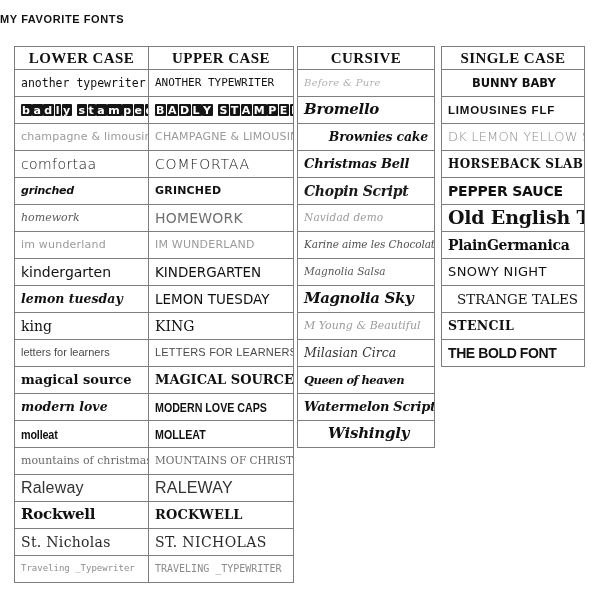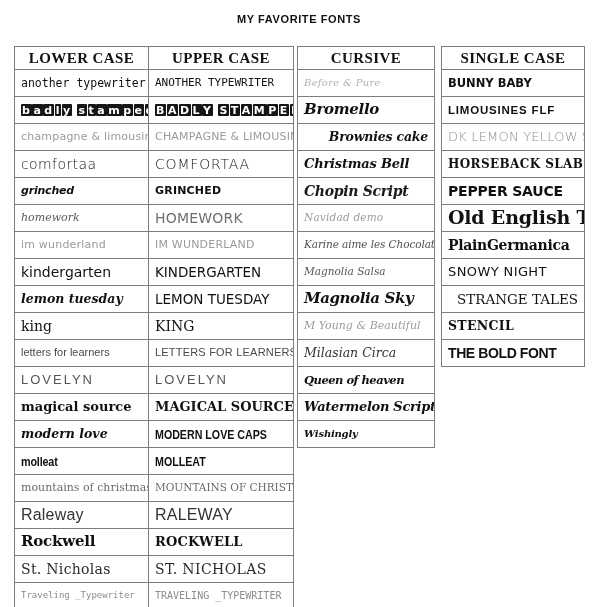--- a/index.html
+++ b/index.html
@@ -13,21 +13,21 @@
     font-family: "Liberation Sans", sans-serif;
     color: #111111;
     overflow: hidden;
     position: relative;
   }
   #page-title {
     position: absolute;
     top: 13px;
     left: 0;
     width: 598px;
-    text-align: center;
+    text-align: left;
     font-family: "Liberation Sans", sans-serif;
     font-size: 11px;
     font-weight: bold;
     letter-spacing: 0.6px;
     color: #111111;
   }
   .tbl {
     position: absolute;
     border-collapse: collapse;
     table-layout: fixed;
@@ -117,24 +117,24 @@
   .cu-bell   { font-size: 13px; font-weight: bold; letter-spacing: -0.2px; }
   .cu-chopin { font-size: 14px; font-weight: bold; letter-spacing: -0.3px; color: #1a1a1a; }
   .cu-light  { font-size: 10.5px; color: #9b9b9b; letter-spacing: 0.2px; }
   .cu-small  { font-size: 10.5px; color: #4f4f4f; letter-spacing: -0.1px; }
   .cu-salsa  { font-size: 10.5px; color: #555555; }
   .cu-sky    { font-size: 15px; font-weight: bold; letter-spacing: -0.4px; }
   .cu-young  { font-size: 11px; color: #9b9b9b; }
   .cu-mil    { font-size: 12.5px; color: #333333; }
   .cu-queen  { font-size: 11.5px; font-weight: bold; letter-spacing: -0.5px; }
   .cu-water  { font-size: 13px; font-weight: bold; letter-spacing: -0.3px; }
-  .cu-wish   { font-size: 10px; font-weight: bold; letter-spacing: -0.2px; }
+  .cu-wish   { font-size: 15px; font-weight: bold; letter-spacing: -0.2px; margin-left: 24px; }
 
   
-  .sc-bunny   { font-family: "DejaVu Sans", sans-serif; font-size: 11.5px; font-weight: bold; letter-spacing: 0px; }
+  .sc-bunny   { font-family: "DejaVu Sans", sans-serif; font-size: 11.5px; font-weight: bold; letter-spacing: 0px; margin-left: 24px; }
   .sc-coll    { font-family: "Liberation Sans", sans-serif; font-size: 11.5px; font-weight: bold; letter-spacing: 0.8px; }
   .sc-dk      { font-family: "DejaVu Sans", sans-serif; font-size: 13px; color: #8d8d8d; letter-spacing: 0.2px; font-weight: 300; }
   .sc-horse   { font-family: "DejaVu Serif", serif; font-size: 12px; font-weight: bold; letter-spacing: 0.4px; }
   .sc-pepper  { font-family: "DejaVu Sans", sans-serif; font-size: 14px; font-weight: bold; letter-spacing: -0.2px; }
   .sc-oldeng  { font-family: "DejaVu Serif", serif; font-size: 19px; font-weight: bold; letter-spacing: -0.2px; }
   .sc-plain   { font-family: "DejaVu Serif", serif; font-size: 14px; font-weight: bold; letter-spacing: -0.3px; }
   .sc-snowy   { font-family: "DejaVu Sans", sans-serif; font-size: 13px; letter-spacing: 0.4px; }
   .sc-strange { font-family: "DejaVu Serif", serif; font-size: 13.5px; letter-spacing: 0px; text-align: right; }
   .sc-stencil { font-family: "DejaVu Serif", serif; font-size: 12.5px; font-weight: bold; letter-spacing: 0.3px; }
   .sc-bold    { font-family: "Liberation Sans", sans-serif; font-size: 14px; font-weight: bold; letter-spacing: -0.4px; }
@@ -239,28 +239,20 @@
     <tr>
       <td>
           <span class="s f-sanslt">letters for learners</span>
         </td>
       <td>
           <span class="s f-sanslt-u">LETTERS FOR LEARNERS</span>
         </td>
     </tr>
     <tr>
       <td>
-          <span class="s f-wide">LOVELYN</span>
-        </td>
-      <td>
-          <span class="s f-wide">LOVELYN</span>
-        </td>
-    </tr>
-    <tr>
-      <td>
           <span class="s f-serifbold">magical source</span>
         </td>
       <td>
           <span class="s f-serifbold">MAGICAL SOURCE</span>
         </td>
     </tr>
     <tr>
       <td>
           <span class="s f-boldscript">modern love</span>
         </td>

